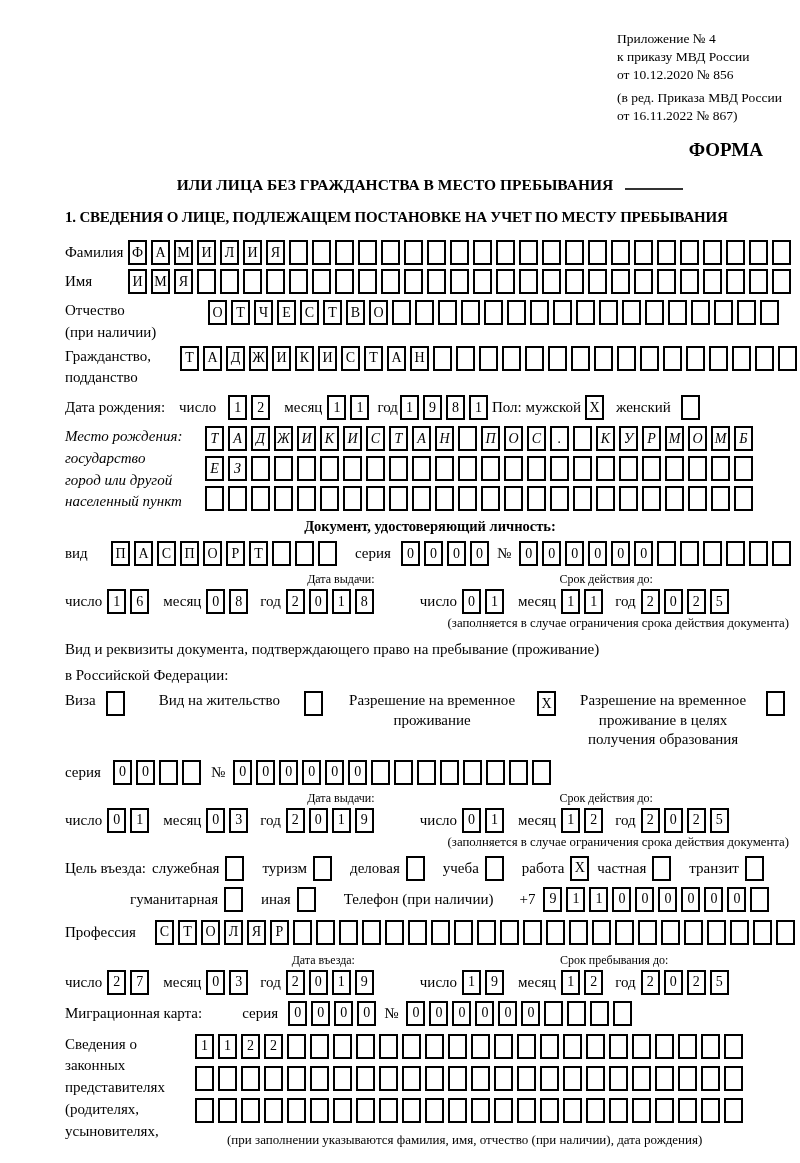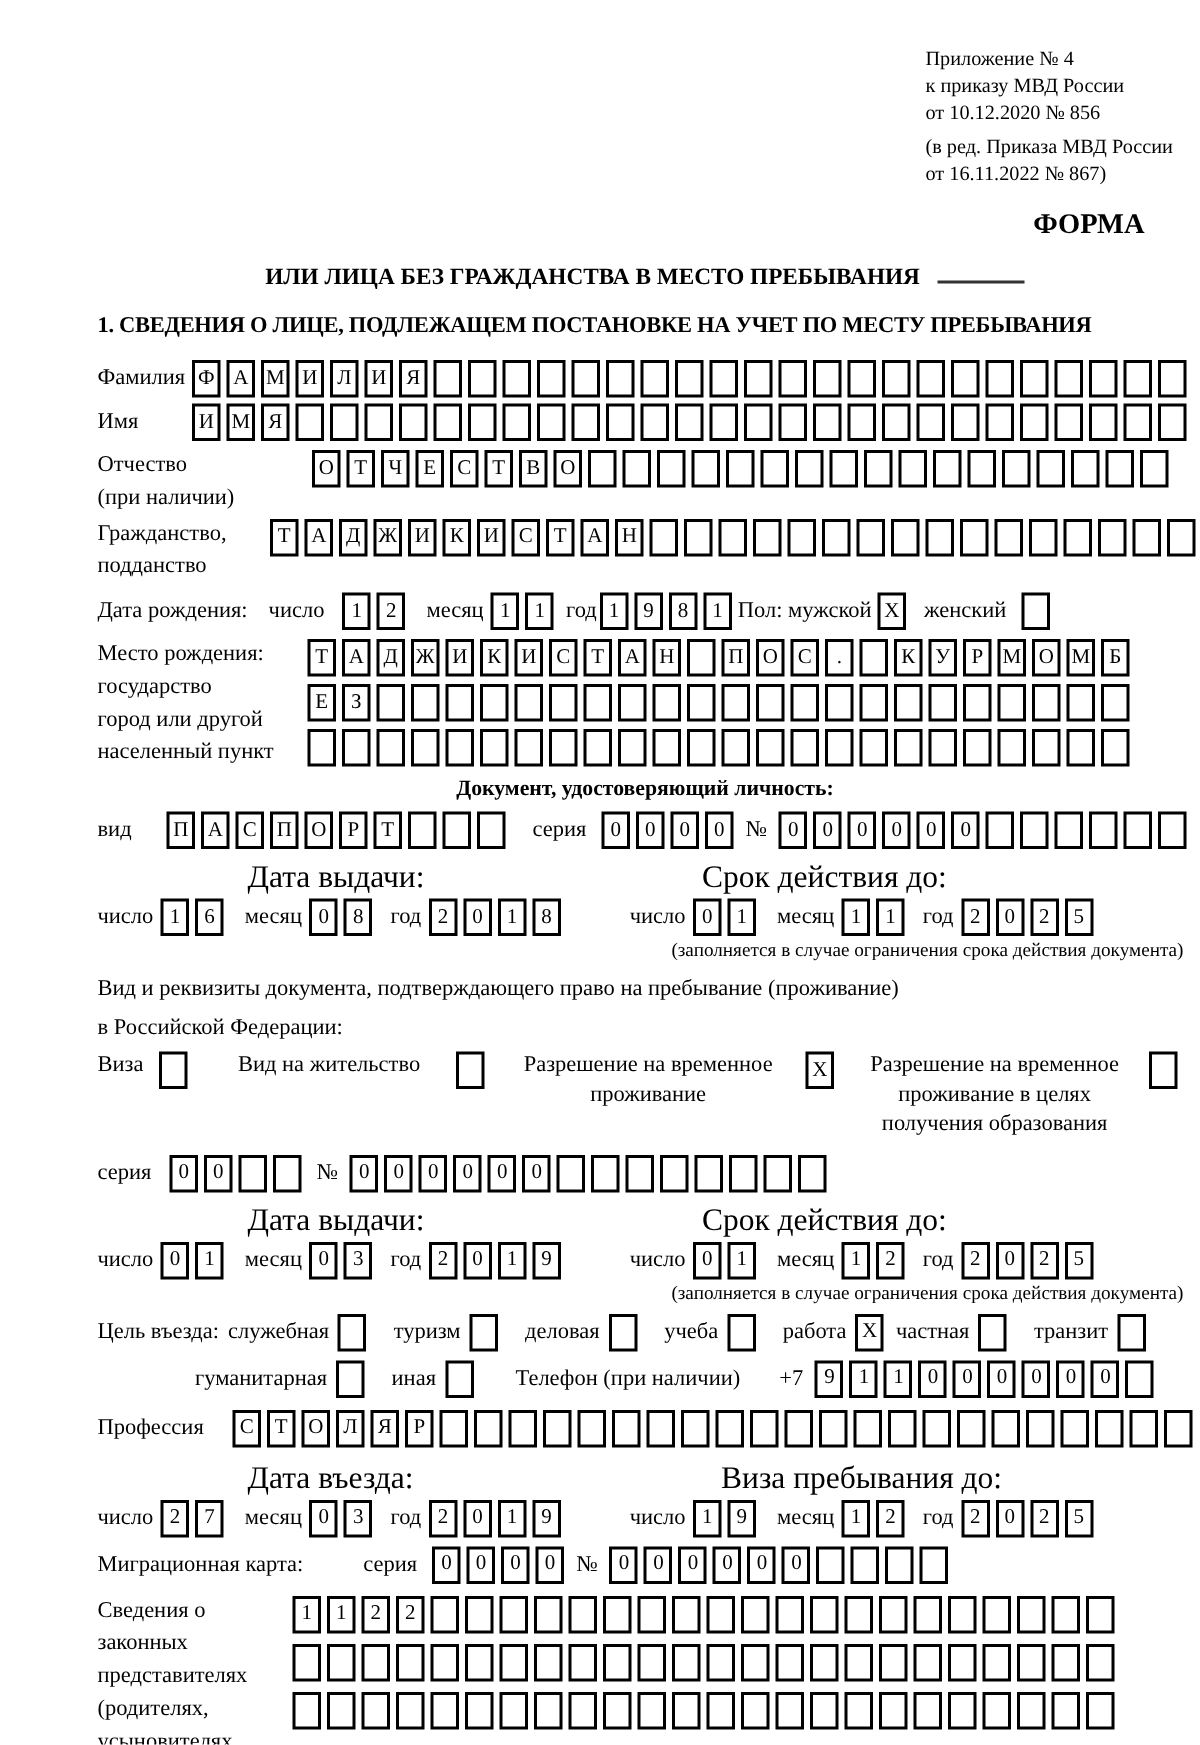--- a/index.html
+++ b/index.html
@@ -41,21 +41,21 @@
   .w-repr  { width: 130px; }
 
   .mb6 { margin-bottom: 6px; }
   .mb8 { margin-bottom: 8px; }
 
   .vstack { display: flex; flex-direction: column; }
   .vstack .boxes { margin-bottom: 5px; }
 
   .center-b { text-align: center; font-weight: bold; font-size: 14.5px; margin: 2px 0 6px; }
 
-  .date-heads { display: flex; font-size: 21px; margin-bottom: 2px; }
+  .date-heads { display: flex; font-size: 12px; margin-bottom: 2px; justify-content: center; }
   .dh1 { margin-left: 100px; }
   .dh2 { margin-left: 185px; }
   .dh2b { margin-left: 170px; }
   .dgroup { display: flex; align-items: center; }
   .dgroup .dl { margin-right: 5px; }
   .dgroup .dl2 { margin-left: 10px; margin-right: 5px; }
   .dgroup .dl3 { margin-left: 8px; margin-right: 5px; }
   .grp2 { margin-left: 42px; }
   .note { text-align: right; font-size: 12.8px; padding-right: 6px; margin: 0 0 6px; }
 
@@ -256,21 +256,21 @@
     <span style="margin-right:4px;">Пол: мужской</span>
     <span class="boxes">
         <span class="cb">X</span>
       </span>
     <span style="margin-left:8px;margin-right:10px;">женский</span>
     <span class="boxes">
         <span class="cb"></span>
       </span>
   </div>
 
-  <div class="row row-top" style="margin-bottom:2px;">
+  <div class="row row-top" style="margin-bottom:2px;font-style:italic;">
     <span class="lbl lbl2 w-birth">
       <span>Место рождения:</span><br>
       <span>государство</span><br>
       <span>город или другой</span><br>
       <span>населенный пункт</span>
     </span>
     <span class="vstack">
       <span class="boxes">
           <span class="cb">Т</span>
           <span class="cb">А</span>
@@ -634,21 +634,21 @@
         <span class="cb"></span>
         <span class="cb"></span>
         <span class="cb"></span>
         <span class="cb"></span>
         <span class="cb"></span>
       </span>
   </div>
 
   <div class="date-heads">
     <span class="dh1">Дата въезда:</span>
-    <span class="dh2b" style="margin-left:205px;">Виза пребывания до:</span>
+    <span class="dh2b" style="margin-left:205px;">Срок пребывания до:</span>
   </div>
   <div class="row mb6">
     <span class="dgroup">
       <span class="dl">число</span>
       <span class="boxes">
           <span class="cb">2</span>
           <span class="cb">7</span>
         </span>
       <span class="dl2">месяц</span>
       <span class="boxes">

